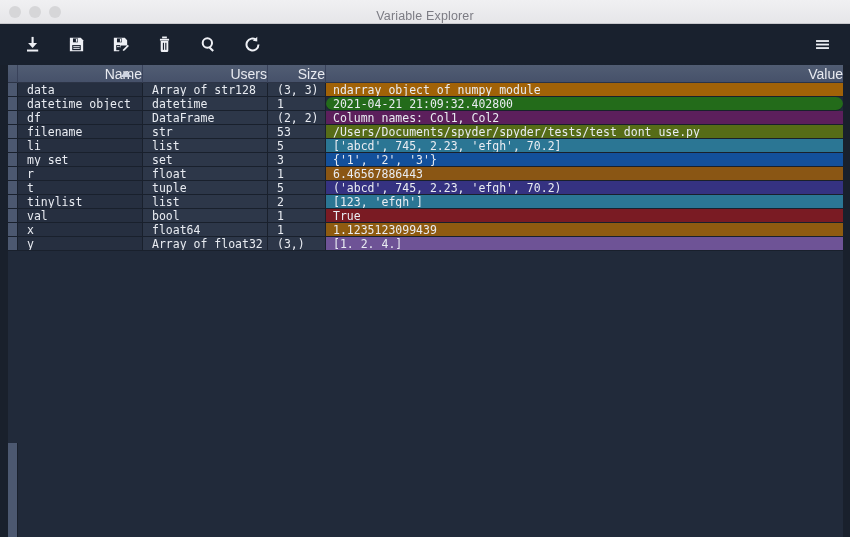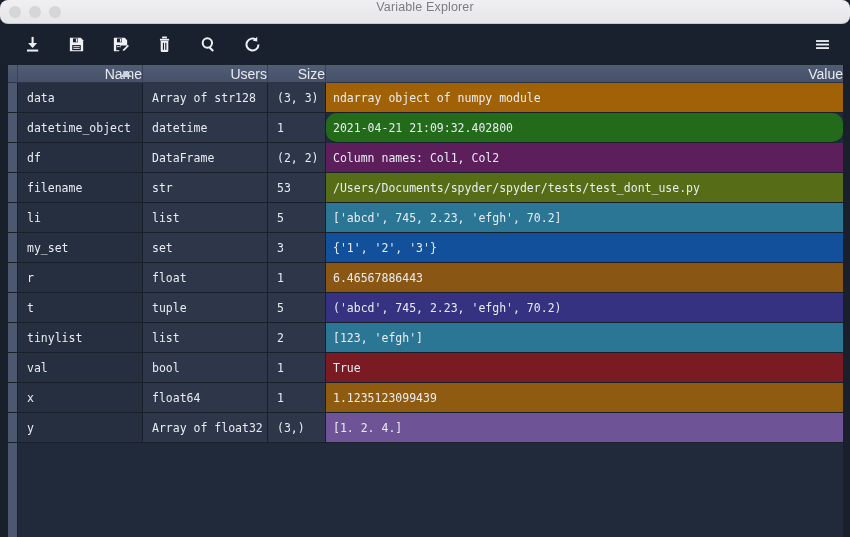--- a/index.html
+++ b/index.html
@@ -22,22 +22,21 @@
   }
 
   
   .titlebar {
     position: relative;
     height: 24px;
     flex: 0 0 24px;
     background: linear-gradient(#f0f0f2, #e6e6e9);
     border-bottom: 1px solid #c8c8cc;
     display: flex;
-    align-items: flex-start;
-    border-radius: 8px;
+    align-items: flex-end;
   }
   .traffic {
     position: absolute;
     left: 9px;
     top: 0;
     height: 24px;
     display: flex;
     align-items: center;
     gap: 8px;
   }
@@ -96,21 +95,21 @@
   }
   .grid {
     width: 835px;
     height: 100%;
     position: relative;
     background: #212a3a;
   }
 
   .row {
     display: flex;
-    height: 30px;
+    height: 14px;
     width: 100%;
   }
 
   
   .header-row { height: 18px; }
   .hcell {
     background: linear-gradient(#515d73, #46516a);
     border-right: 1px solid #39425a;
     border-bottom: 1px solid #2c3446;
     color: #e8eaf0;

